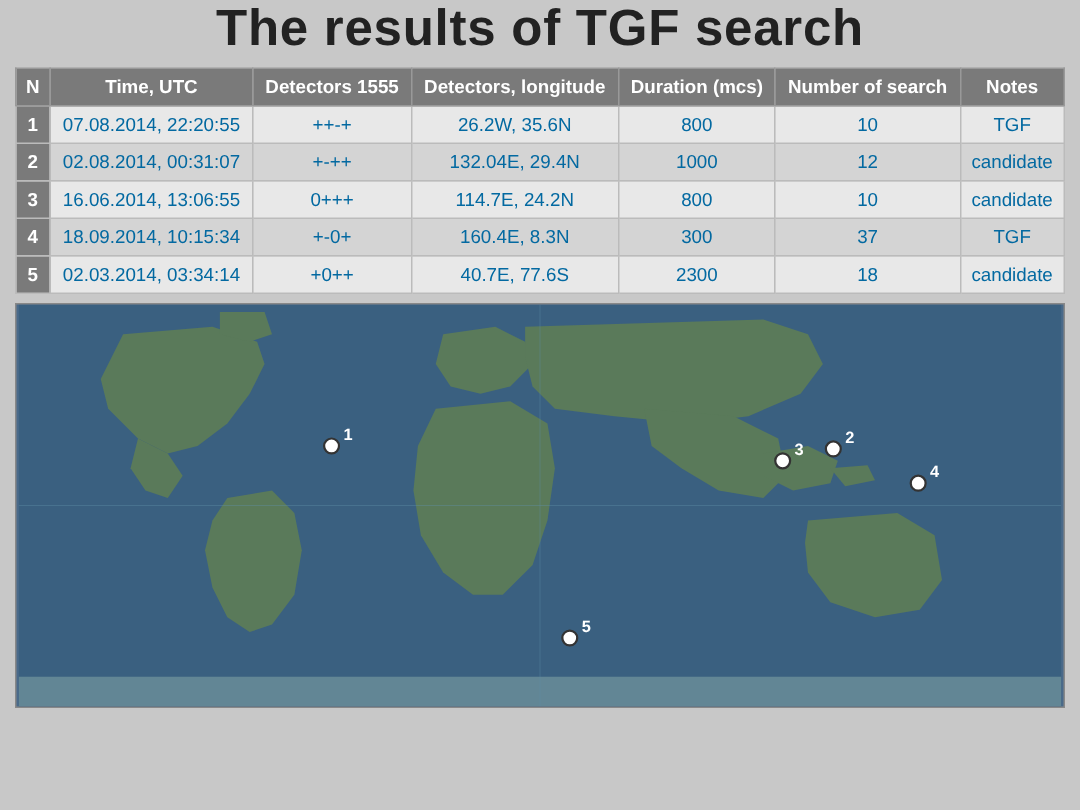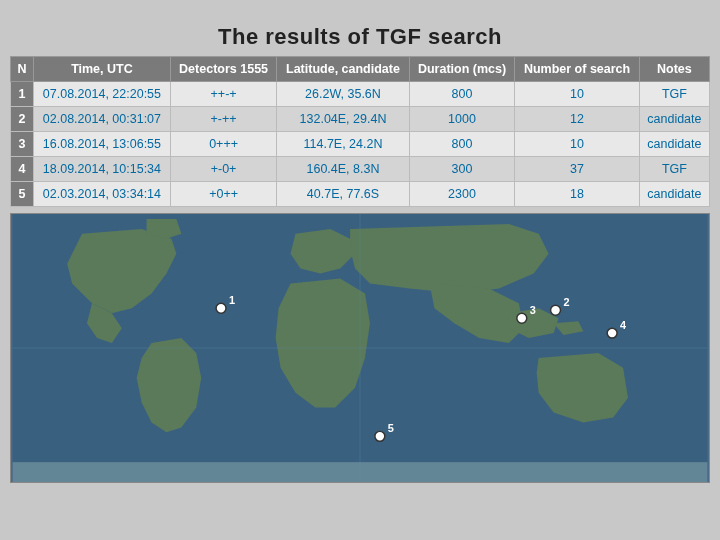--- a/index.html
+++ b/index.html
@@ -5,24 +5,24 @@
     * { margin: 0; padding: 0; box-sizing: border-box; }
     body {
       width: 720px;
       height: 540px;
       background: #c8c8c8;
       font-family: Arial, sans-serif;
       overflow: hidden;
     }
     .page-title {
       text-align: center;
-      font-size: 22px;
+      font-size: 34px;
       font-weight: bold;
       color: #222;
-      padding: 24px 0 6px 0;
+      padding: 0 0 6px 0;
       letter-spacing: 0.5px;
     }
     .table-wrapper {
       width: 100%;
       padding: 0 10px;
     }
     table {
       width: 100%;
       border-collapse: collapse;
       font-size: 12.5px;
@@ -73,21 +73,21 @@
 
 <h1 class="page-title">The results of TGF search</h1>
 
 <div class="table-wrapper">
   <table>
     <thead>
       <tr>
       <th>N</th>
           <th>Time, UTC</th>
           <th>Detectors 1555</th>
-          <th>Latitude, candidate</th>
+          <th>Detectors, longitude</th>
           <th>Duration (mcs)</th>
           <th>Number of search</th>
           <th>Notes</th>
         </tr>
     </thead>
     <tbody id="table-body">
     <tr>
           <td>1</td>
           <td>07.08.2014, 22:20:55</td>
           <td>++-+</td>
@@ -100,21 +100,21 @@
           <td>2</td>
           <td>02.08.2014, 00:31:07</td>
           <td>+-++</td>
           <td>132.04E, 29.4N</td>
           <td>1000</td>
           <td>12</td>
           <td>candidate</td>
         </tr>
         <tr>
           <td>3</td>
-          <td>16.08.2014, 13:06:55</td>
+          <td>16.06.2014, 13:06:55</td>
           <td>0+++</td>
           <td>114.7E, 24.2N</td>
           <td>800</td>
           <td>10</td>
           <td>candidate</td>
         </tr>
         <tr>
           <td>4</td>
           <td>18.09.2014, 10:15:34</td>
           <td>+-0+</td>

